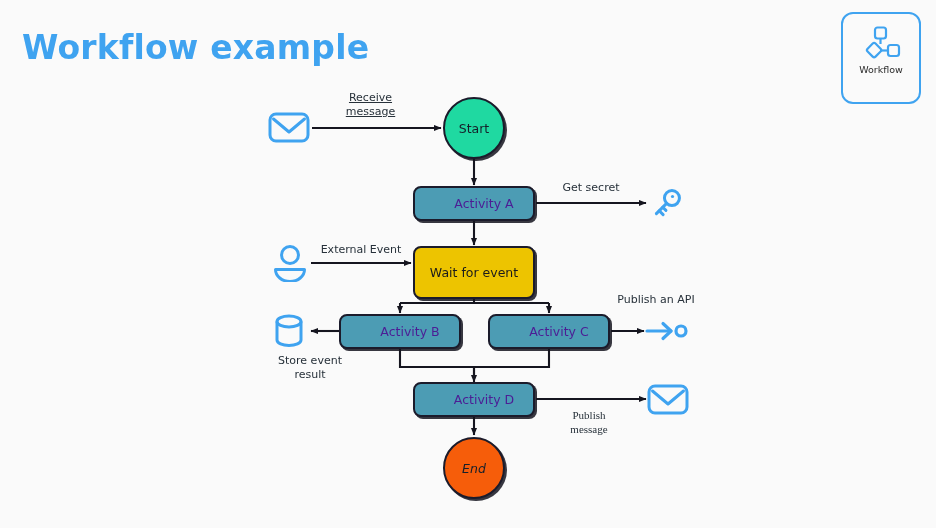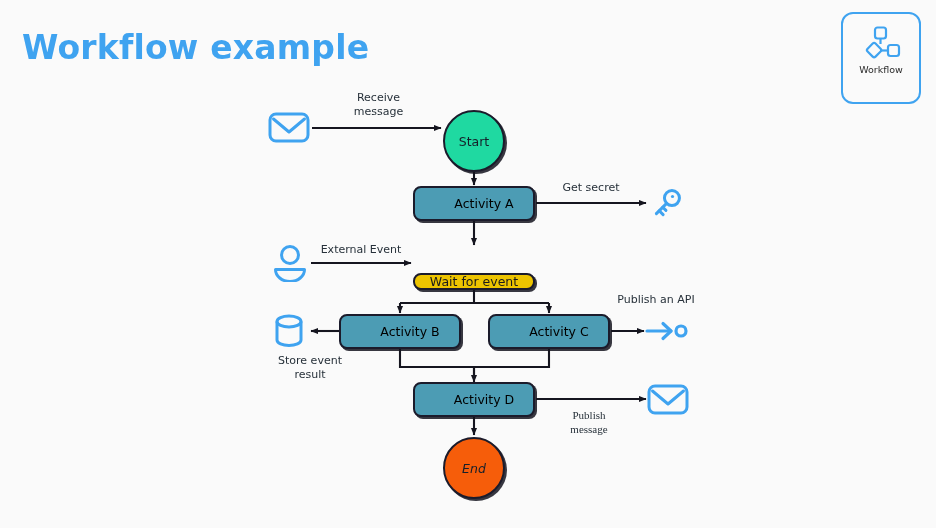--- a/index.html
+++ b/index.html
@@ -86,21 +86,21 @@
     text-align: center;
   }
   .node-box {
     border: 2px solid #1b1b2b;
     border-radius: 8px;
     font-size: 12.5px;
     box-shadow: 2px 2px 0 rgba(20,20,30,0.85);
   }
   .node-activity {
     background: #4c9cb4;
-    color: #000000;
+    color: #4c1d95;
     padding-left: 20px;
   }
   .node-wait {
     background: #edc400;
     color: #1b1b1b;
   }
   .node-circle {
     border: 2px solid #1b1b2b;
     border-radius: 50%;
     font-size: 12.5px;
@@ -172,29 +172,29 @@
 
       <path d="M400,349 L400,367 L549,367 L549,349 M474,367 L474,379"></path>
       <line x1="474" y1="367" x2="474" y2="382" marker-end="url(#arrow)"></line>
 
       <line x1="536" y1="399" x2="646" y2="399" marker-end="url(#arrow)"></line>
 
       <line x1="474" y1="417" x2="474" y2="435" marker-end="url(#arrow)"></line>
     </g>
   </svg>
 
-  <div class="node node-circle node-start" style="left:443px; top:110px; width:62px; height:62px;">
+  <div class="node node-circle node-start" style="left:443px; top:97px; width:62px; height:62px;">
     <span>Start</span>
   </div>
 
   <div class="node node-box node-activity" style="left:413px; top:186px; width:122px; height:35px;">
     <span>Activity A</span>
   </div>
 
-  <div class="node node-box node-wait" style="left:413px; top:246px; width:122px; height:17px;margin-top:27px;">
+  <div class="node node-box node-wait" style="left:413px; top:246px; width:122px; height:53px;">
     <span>Wait for event</span>
   </div>
 
   <div class="node node-box node-activity" style="left:339px; top:314px; width:122px; height:35px;">
     <span>Activity B</span>
   </div>
 
   <div class="node node-box node-activity" style="left:488px; top:314px; width:122px; height:35px;">
     <span>Activity C</span>
   </div>
@@ -236,21 +236,21 @@
     <path d="M2 15 L26 15" fill="none" stroke="#3fa3f0" stroke-width="3.2" stroke-linecap="round"></path>
     <path d="M18 7.5 L26 15 L18 22.5" fill="none" stroke="#3fa3f0" stroke-width="3.2" stroke-linecap="round" stroke-linejoin="round"></path>
     <circle cx="36" cy="15" r="5" fill="none" stroke="#3fa3f0" stroke-width="3.2"></circle>
   </svg>
 
   <svg class="ext-icon" style="left:647px; top:382px; width:42px; height:34px;" viewBox="0 0 42 34">
     <rect x="2" y="4" width="38" height="27" rx="6" fill="none" stroke="#3fa3f0" stroke-width="3"></rect>
     <path d="M5.5 9 L21 22 L36.5 9" fill="none" stroke="#3fa3f0" stroke-width="3" stroke-linecap="round" stroke-linejoin="round"></path>
   </svg>
 
-  <div class="edge-label" style="left:326px; top:91px; width:105px;">Receive
+  <div class="edge-label" style="left:318px; top:91px; width:105px;text-decoration:underline;">Receive
 message</div>
 
   <div class="edge-label" style="left:536px; top:181px; width:110px;">Get secret</div>
 
   <div class="edge-label" style="left:306px; top:243px; width:110px;">External Event</div>
 
   <div class="edge-label" style="left:256px; top:354px; width:108px;">Store event
 result</div>
 
   <div class="edge-label" style="left:600px; top:293px; width:112px;">Publish an API</div>

